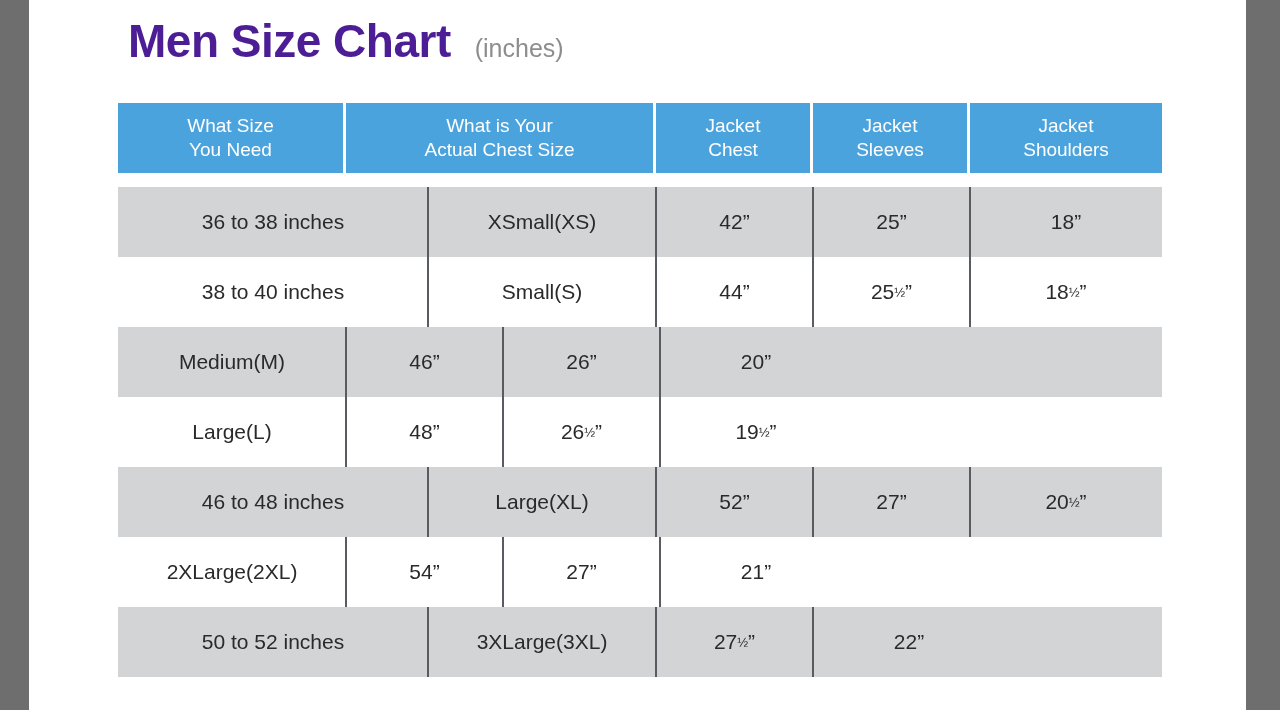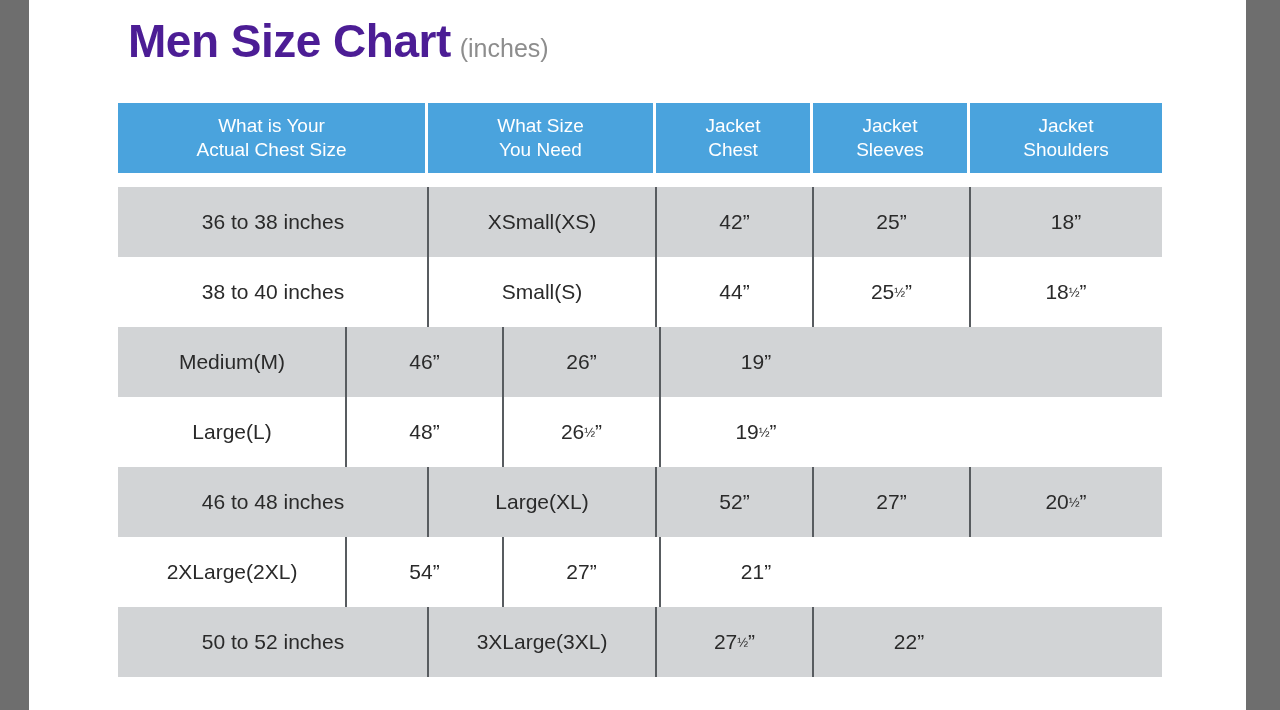--- a/index.html
+++ b/index.html
@@ -50,21 +50,21 @@
     font-size: 46px;
     font-weight: 700;
     color: #4c1d95;
     letter-spacing: -0.5px;
     line-height: 1;
   }
   .title-sub {
     font-size: 25px;
     font-weight: 400;
     color: #8d8d8d;
-    margin-left: 9px;
+    margin-left: 24px;
     line-height: 1;
   }
 
   
   .table {
     position: absolute;
     left: 89px;
     top: 103px;
     width: 1044px;
   }
@@ -142,27 +142,27 @@
 <div class="page">
 
   <div class="title-wrap">
     <span class="title-main">Men Size Chart</span>
     <span class="title-sub">(inches)</span>
   </div>
 
   <div class="table">
 
     <div class="thead">
+      <div class="th c1">
+        <span>What Size</span>
+        <span>You Need</span>
+      </div>
       <div class="th c0">
         <span>What is Your</span>
         <span>Actual Chest Size</span>
-      </div>
-      <div class="th c1">
-        <span>What Size</span>
-        <span>You Need</span>
       </div>
       <div class="th c2">
         <span>Jacket</span>
         <span>Chest</span>
       </div>
       <div class="th c3">
         <span>Jacket</span>
         <span>Sleeves</span>
       </div>
       <div class="th c4">
@@ -185,21 +185,21 @@
           <div class="td c0">38 to 40 inches</div>
           <div class="td c1">Small(S)</div>
           <div class="td c2">44”</div>
           <div class="td c3">25<span class="frac">½</span>”</div>
           <div class="td c4">18<span class="frac">½</span>”</div>
         </div>
         <div class="tr gray">
           <div class="td c1">Medium(M)</div>
           <div class="td c2">46”</div>
           <div class="td c3">26”</div>
-          <div class="td c4">19”</div>
+          <div class="td c4">20”</div>
         </div>
         <div class="tr white">
           <div class="td c1">Large(L)</div>
           <div class="td c2">48”</div>
           <div class="td c3">26<span class="frac">½</span>”</div>
           <div class="td c4">19<span class="frac">½</span>”</div>
         </div>
         <div class="tr gray">
           <div class="td c0">46 to 48 inches</div>
           <div class="td c1">Large(XL)</div>

